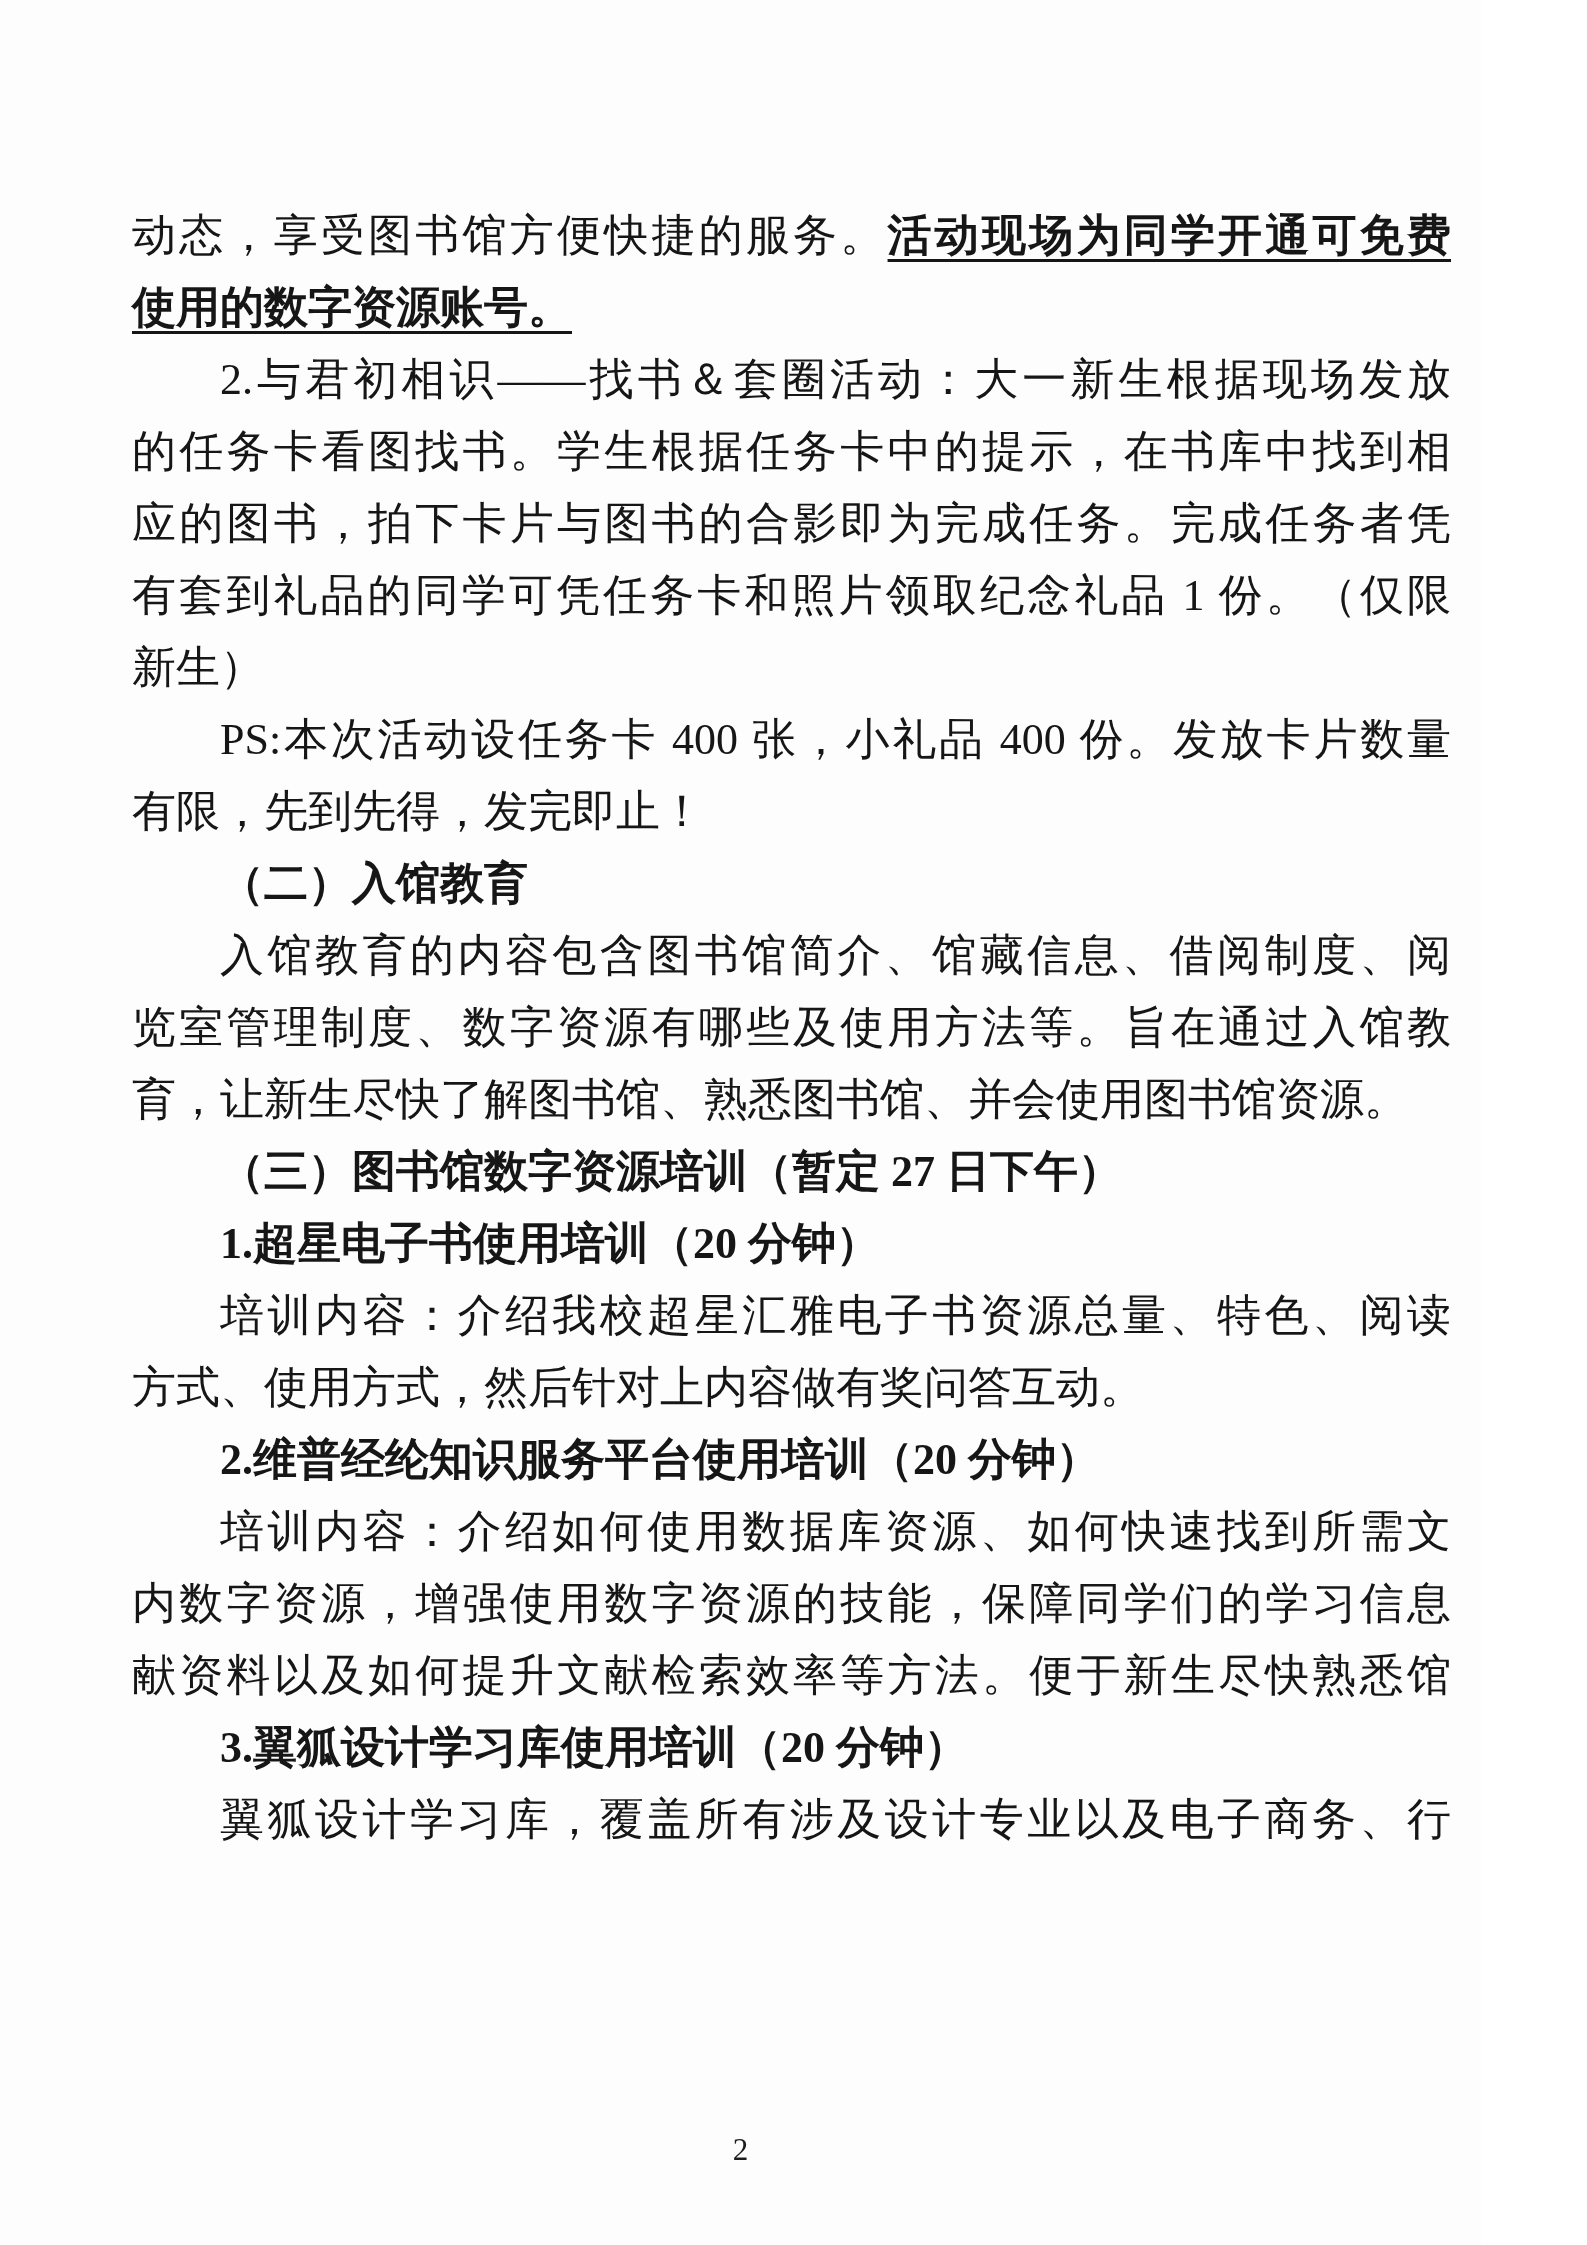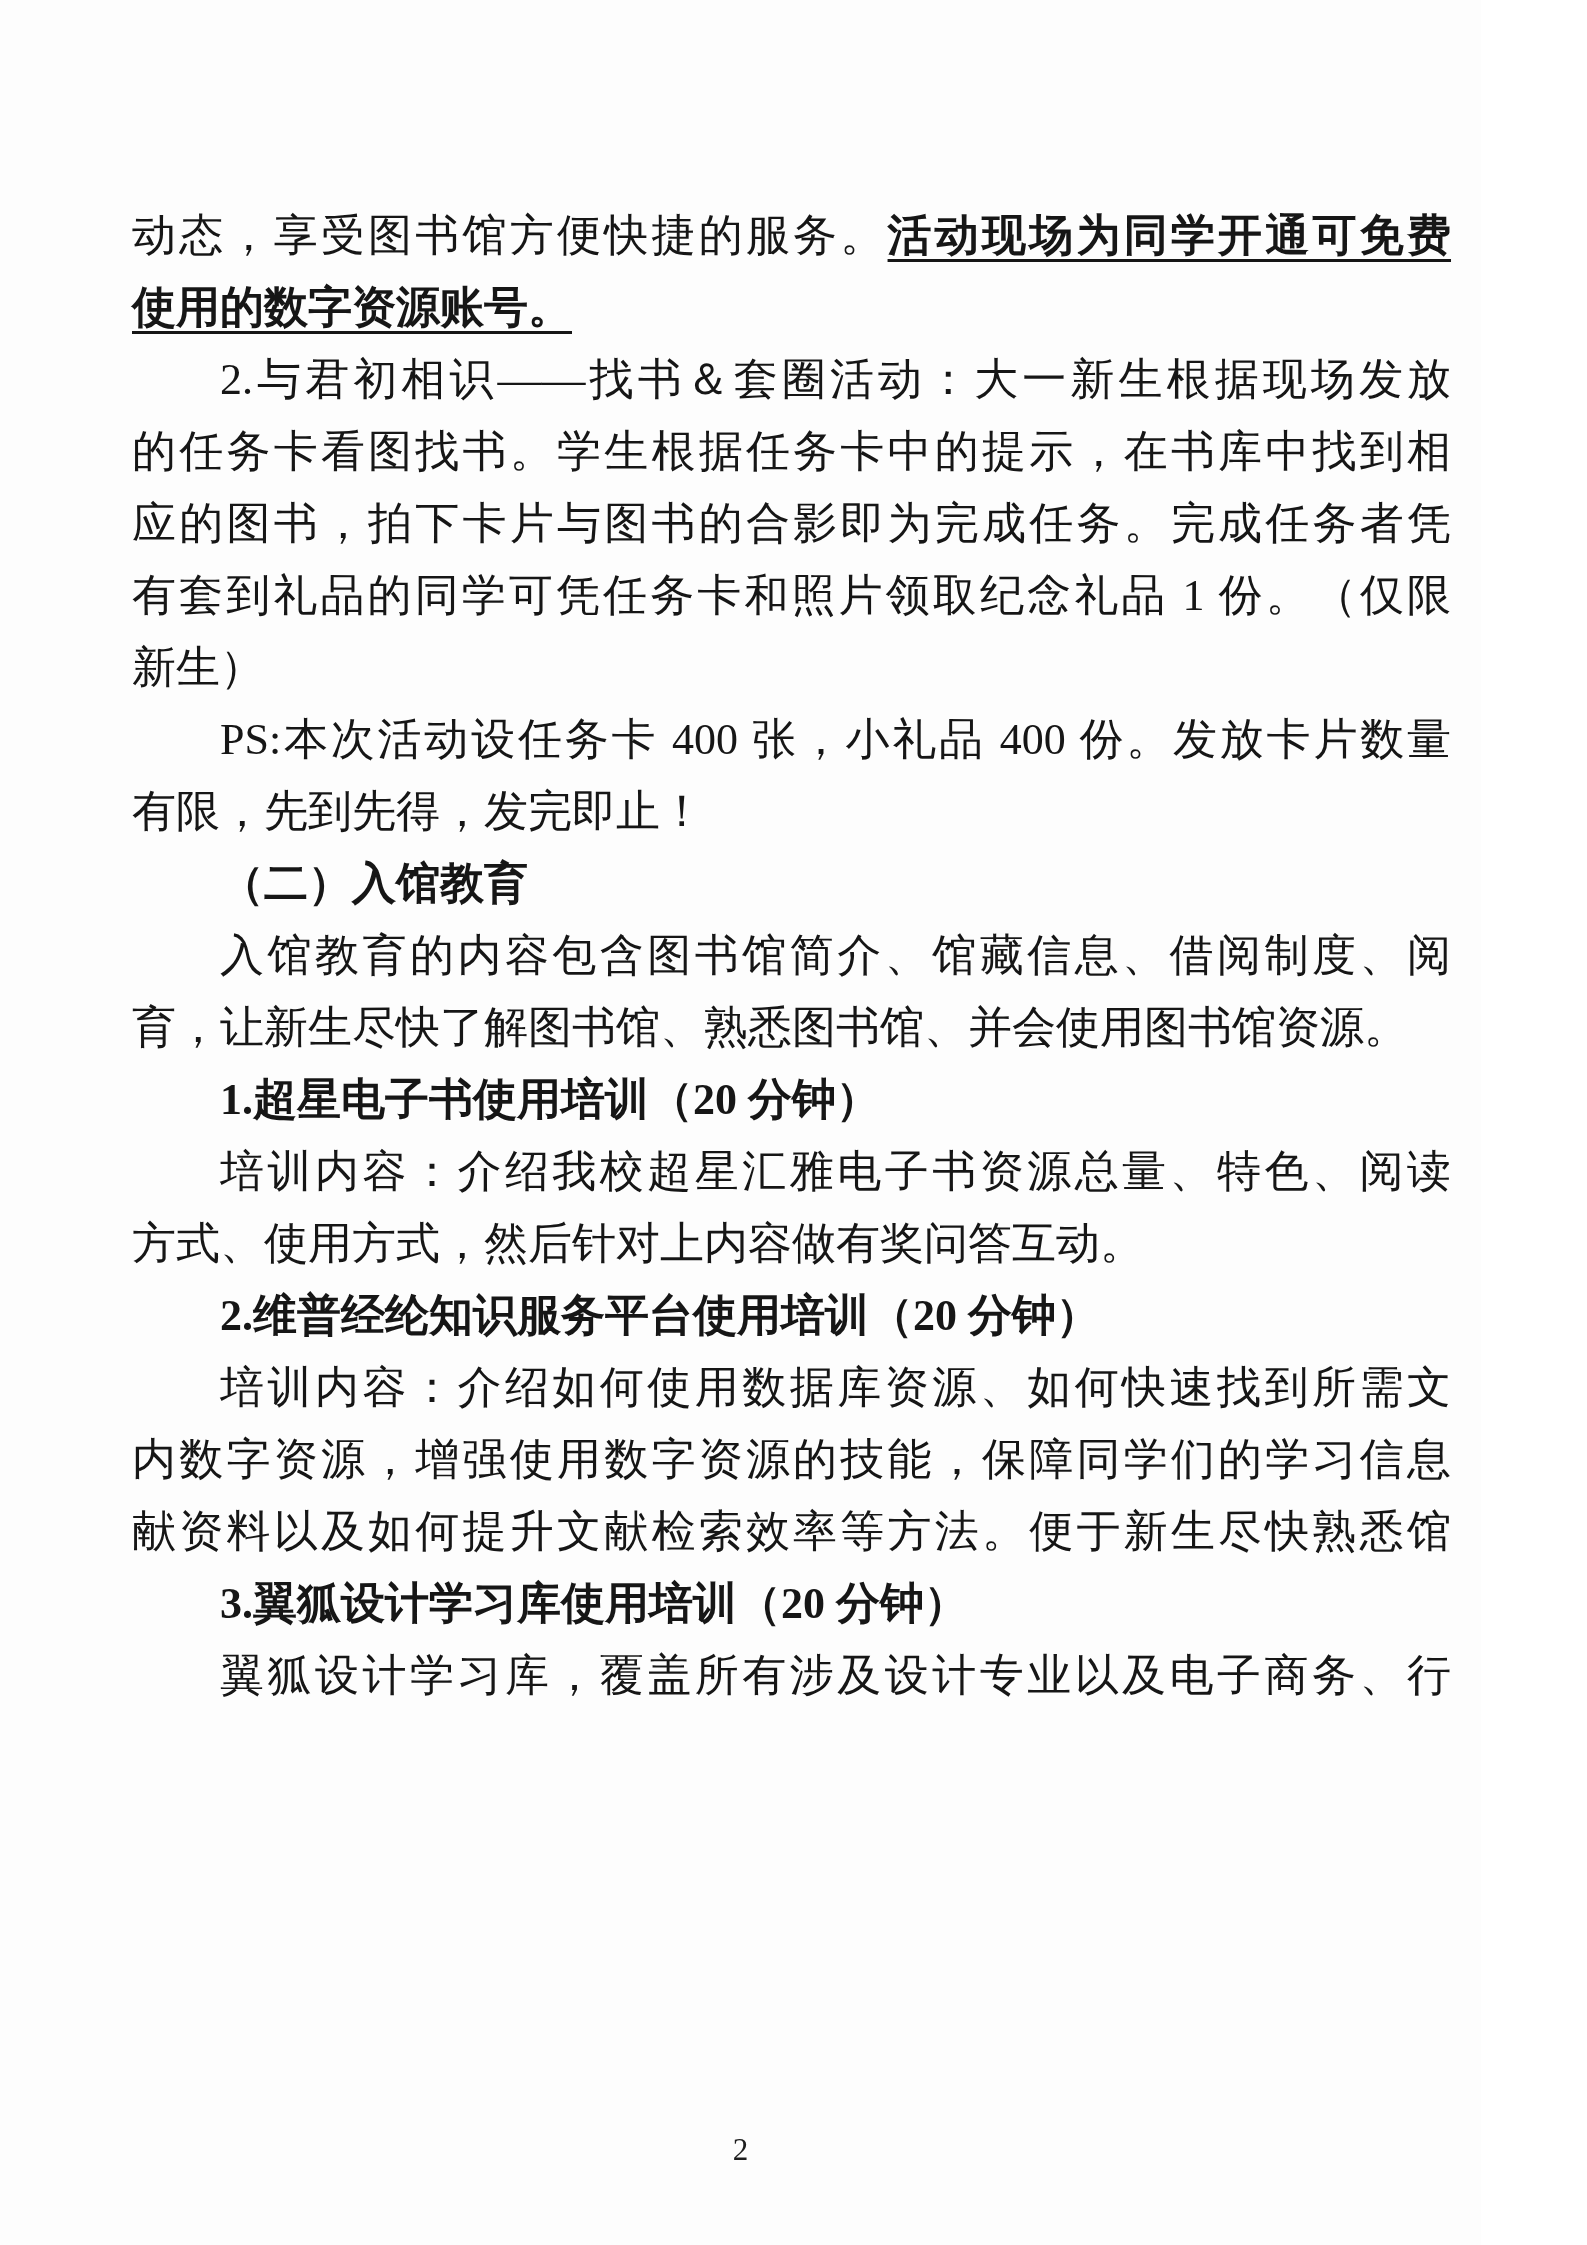--- a/index.html
+++ b/index.html
@@ -61,21 +61,23 @@
       <div class="line"><span class="bold underline">使用的数字资源账号。</span></div>
       <div class="line stretch indent"><span class="">2.与君初相识——找书＆套圈活动：大一新生根据现场发放</span></div>
       <div class="line stretch"><span class="">的任务卡看图找书。学生根据任务卡中的提示，在书库中找到相</span></div>
       <div class="line stretch"><span class="">应的图书，拍下卡片与图书的合影即为完成任务。完成任务者凭</span></div>
       <div class="line stretch"><span class="">有套到礼品的同学可凭任务卡和照片领取纪念礼品 1 份。（仅限</span></div>
       <div class="line"><span class="">新生）</span></div>
       <div class="line stretch indent"><span class="">PS:本次活动设任务卡 400 张，小礼品 400 份。发放卡片数量</span></div>
       <div class="line"><span class="">有限，先到先得，发完即止！</span></div>
       <div class="line indent"><span class="bold">（二）入馆教育</span></div>
       <div class="line stretch indent"><span class="">入馆教育的内容包含图书馆简介、馆藏信息、借阅制度、阅</span></div>
+      <div class="line stretch"><span class="">览室管理制度、数字资源有哪些及使用方法等。旨在通过入馆教</span></div>
       <div class="line"><span class="">育，让新生尽快了解图书馆、熟悉图书馆、并会使用图书馆资源。</span></div>
+      <div class="line indent"><span class="bold">（三）图书馆数字资源培训（暂定 27 日下午）</span></div>
       <div class="line indent"><span class="bold">1.超星电子书使用培训（20 分钟）</span></div>
       <div class="line stretch indent"><span class="">培训内容：介绍我校超星汇雅电子书资源总量、特色、阅读</span></div>
       <div class="line"><span class="">方式、使用方式，然后针对上内容做有奖问答互动。</span></div>
       <div class="line indent"><span class="bold">2.维普经纶知识服务平台使用培训（20 分钟）</span></div>
       <div class="line stretch indent"><span class="">培训内容：介绍如何使用数据库资源、如何快速找到所需文</span></div>
       <div class="line stretch"><span class="">内数字资源，增强使用数字资源的技能，保障同学们的学习信息</span></div>
       <div class="line stretch"><span class="">献资料以及如何提升文献检索效率等方法。便于新生尽快熟悉馆</span></div>
       <div class="line indent"><span class="bold">3.翼狐设计学习库使用培训（20 分钟）</span></div>
       <div class="line stretch indent"><span class="">翼狐设计学习库，覆盖所有涉及设计专业以及电子商务、行</span></div>
     </div>

